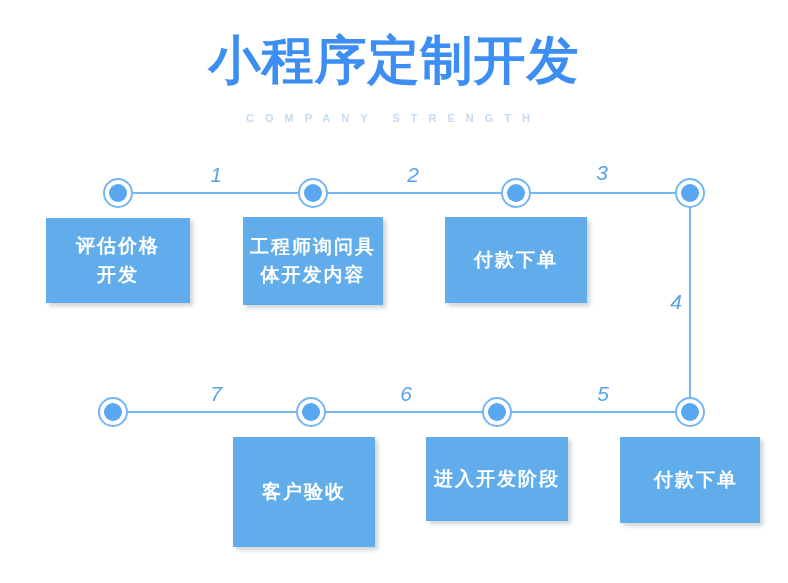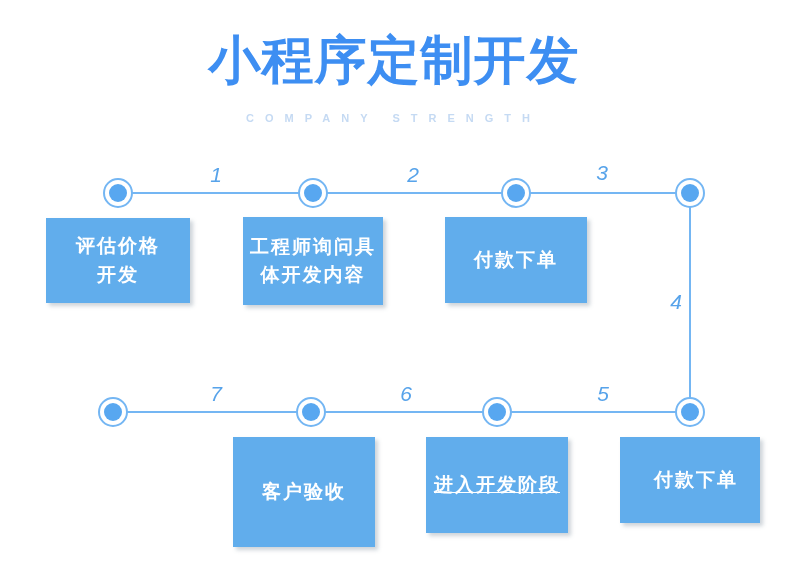--- a/index.html
+++ b/index.html
@@ -108,17 +108,17 @@
     <div class="num" style="left:406px;top:382px;">6</div>
     <div class="num" style="left:216px;top:382px;">7</div>
 
     <div class="box" style="left:46px;top:218px;width:144px;height:85px;">评估价格
 开发</div>
     <div class="box" style="left:243px;top:217px;width:140px;height:88px;">工程师询问具
 体开发内容</div>
     <div class="box" style="left:445px;top:217px;width:142px;height:86px;">付款下单</div>
 
     <div class="box" style="left:620px;top:437px;width:140px;height:86px;padding-left:12px;">付款下单</div>
-    <div class="box" style="left:426px;top:437px;width:142px;height:96px;text-decoration:underline;">进入开发阶段</div>
+    <div class="box" style="left:426px;top:437px;width:142px;height:84px;">进入开发阶段</div>
     <div class="box" style="left:233px;top:437px;width:142px;height:110px;">客户验收</div>
 
   </div>
 </div>
 
 </body></html>

